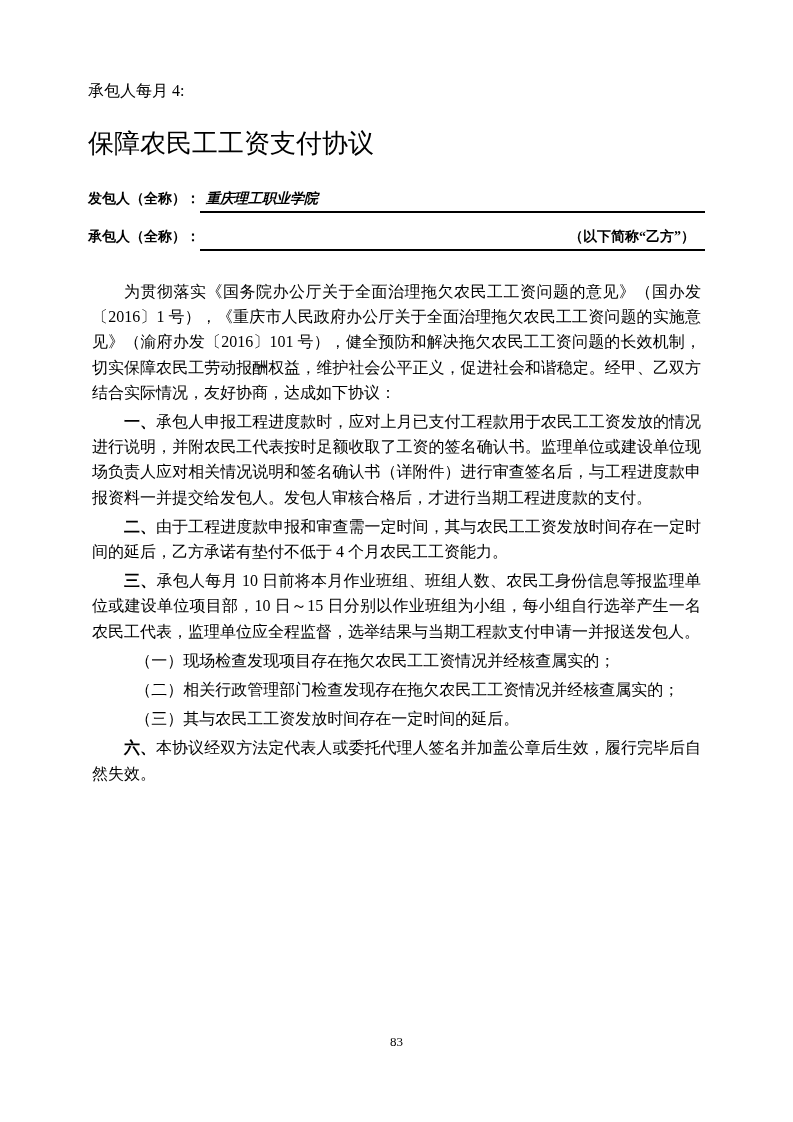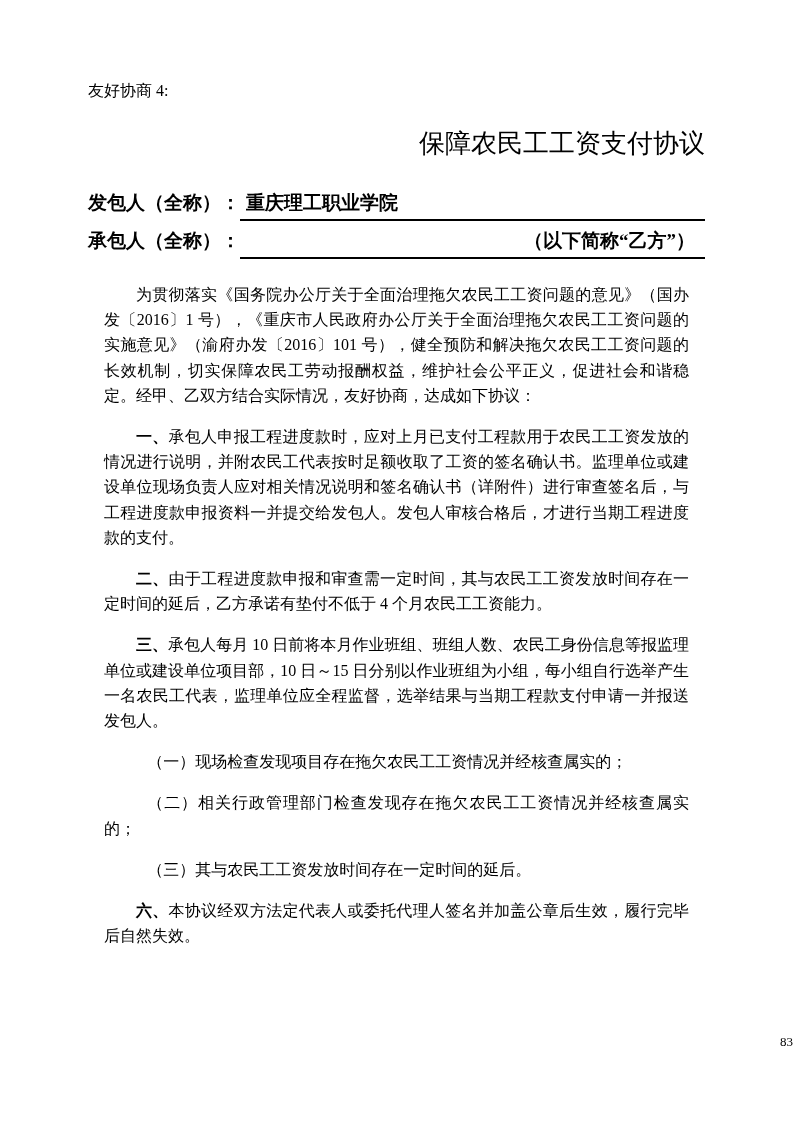--- a/index.html
+++ b/index.html
@@ -19,84 +19,85 @@
     padding: 80px 88px 0 88px;
     overflow: hidden;
   }
   .attachment-label {
     font-size: 16px;
     line-height: 21px;
   }
   .doc-title {
     font-size: 26px;
     font-weight: normal;
-    text-align: right;
+    text-align: left;
     margin: 27px 0 0 0;
     line-height: 32px;
   }
   .parties {
     margin-top: 30px;
   }
   .party-line {
     display: flex;
     align-items: baseline;
-    font-size: 19px;
+    font-size: 14px;
     font-weight: bold;
     height: 38px;
     white-space: nowrap;
   }
   .party-label {
     flex: 0 0 auto;
   }
   .party-fill {
     flex: 1 1 auto;
     display: flex;
     justify-content: space-between;
     align-items: baseline;
     border-bottom: 2px solid #000000;
     padding: 0 10px 3px 6px;
     min-width: 0;
   }
   .party-name {
     flex: 0 0 auto;
+    font-style: italic;
   }
   .party-alias {
     flex: 0 0 auto;
   }
   .doc-body {
     margin-top: 13px;
     font-size: 16px;
     line-height: 25.2px;
     text-align: justify;
   }
   .para {
-    margin: 16px;
+    margin: 4px;
     text-indent: 2em;
   }
   .para.sub {
     text-indent: 2.7em;
   }
   .cnum {
     font-weight: bold;
   }
   .page-number {
     position: absolute;
     left: 0;
     right: 0;
     bottom: 72px;
-    text-align: right;
+    text-align: center;
     font-size: 13px;
   }
 </style>
 </head>
 <body>
 
 <div class="page">
 
-  <div class="attachment-label">友好协商 4:</div>
+  <div class="attachment-label">承包人每月 4:</div>
 
   <h1 class="doc-title">保障农民工工资支付协议</h1>
 
   <div class="parties">
 
     <div class="party-line">
       <span class="party-label">发包人（全称）：</span>
       <span class="party-fill">
         <span class="party-name">重庆理工职业学院</span>
       </span>

